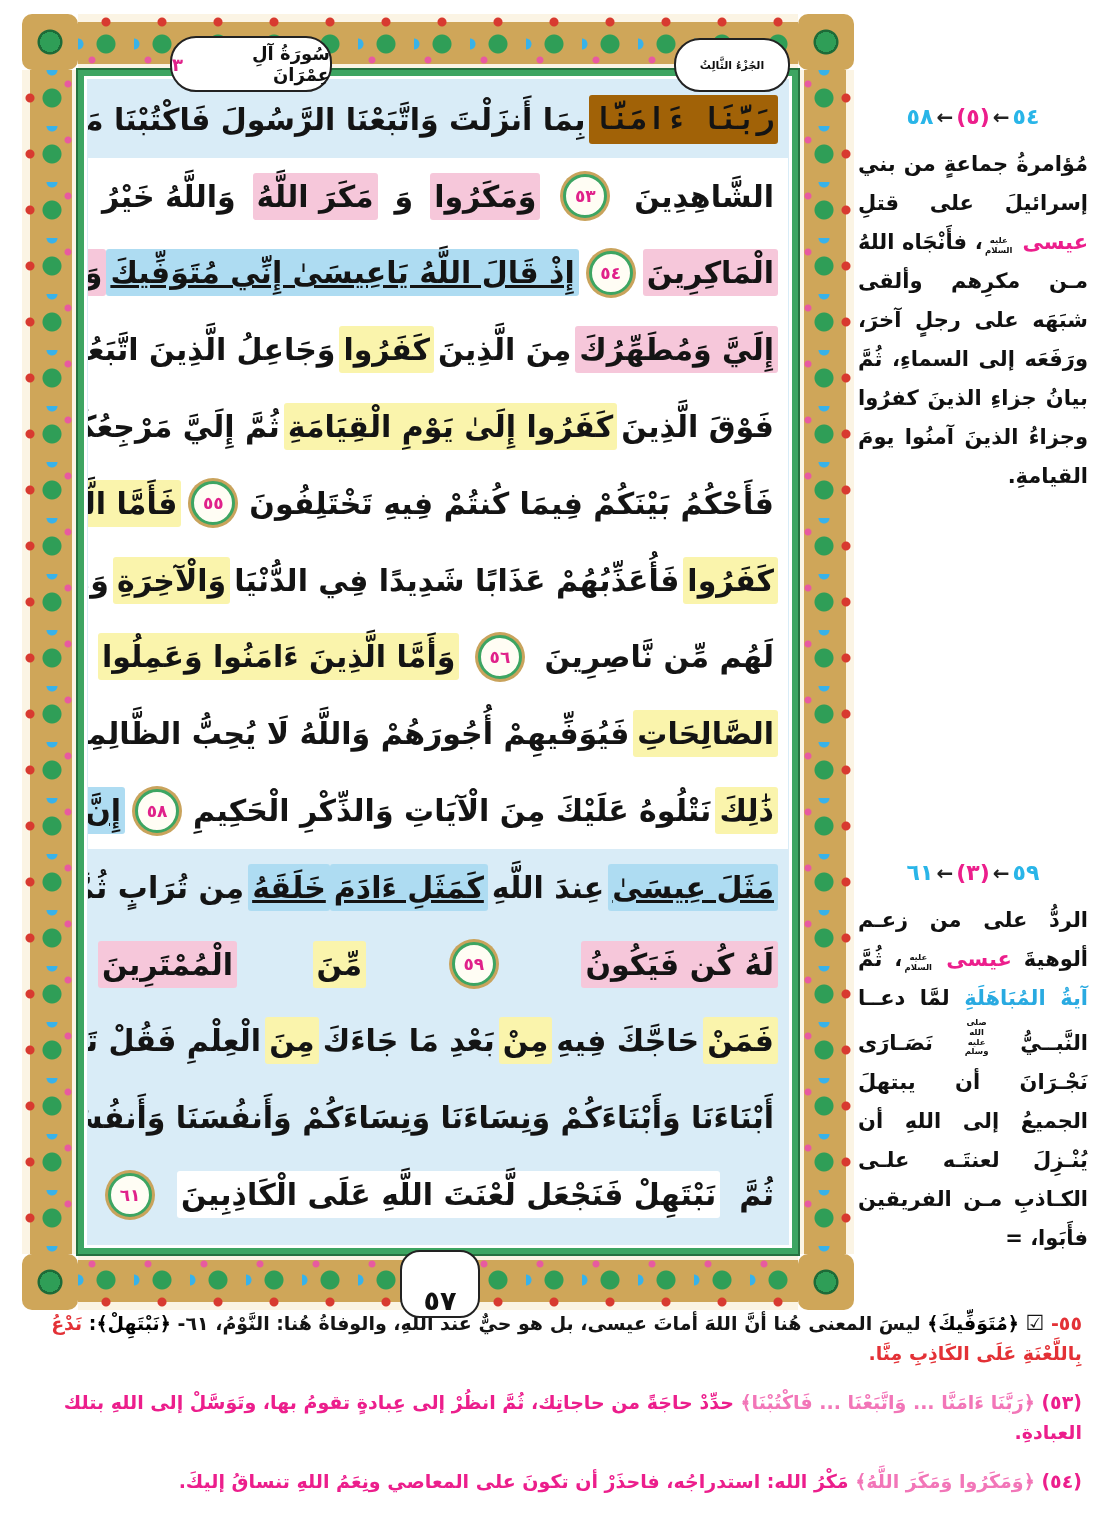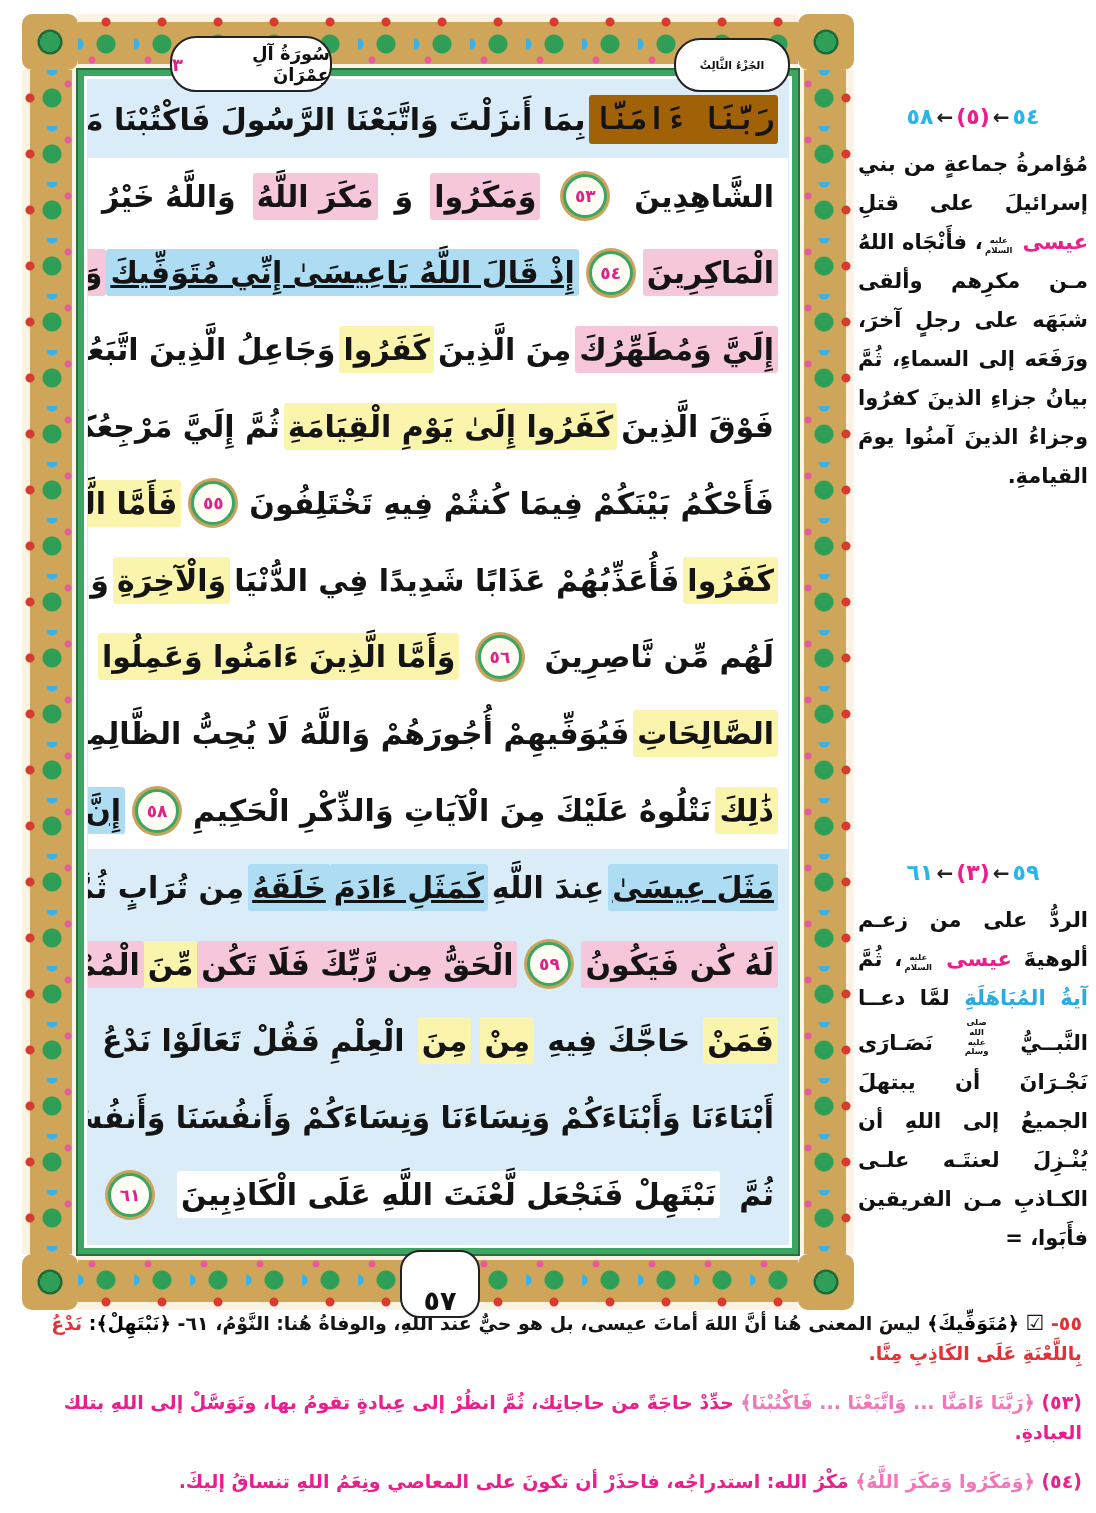--- a/index.html
+++ b/index.html
@@ -204,30 +204,30 @@
         <span class="seg hl-blue">كَمَثَلِ ءَادَمَ</span>
         <span class="seg hl-blue">خَلَقَهُ</span>
         <span class="seg">مِن تُرَابٍ ثُمَّ قَالَ</span>
       </div>
 
       <div class="qline">
         <span class="seg hl-pink">لَهُ كُن فَيَكُونُ</span>
         <span class="medallion">
             <span class="mnum">٥٩</span>
           </span>
-        <span class="seg hl-pink">الْحَقُّ مِن رَّبِّكَ فَلَا تَكُن</span>
         <span class="seg hl-yellow">مِّنَ</span>
         <span class="seg hl-pink">الْمُمْتَرِينَ</span>
 
       </div>
 
       <div class="qline">
         <span class="seg hl-yellow">فَمَنْ</span>
         <span class="seg">حَاجَّكَ فِيهِ</span>
         <span class="seg hl-yellow">مِنْ</span>
+        <span class="seg">بَعْدِ مَا جَاءَكَ</span>
         <span class="seg hl-yellow">مِنَ</span>
         <span class="seg">الْعِلْمِ فَقُلْ تَعَالَوْا نَدْعُ</span>
       </div>
 
       <div class="qline">
         <span class="seg">أَبْنَاءَنَا وَأَبْنَاءَكُمْ وَنِسَاءَنَا وَنِسَاءَكُمْ وَأَنفُسَنَا وَأَنفُسَكُمْ</span>
       </div>
 
       <div class="qline">
         <span class="seg">ثُمَّ</span>

